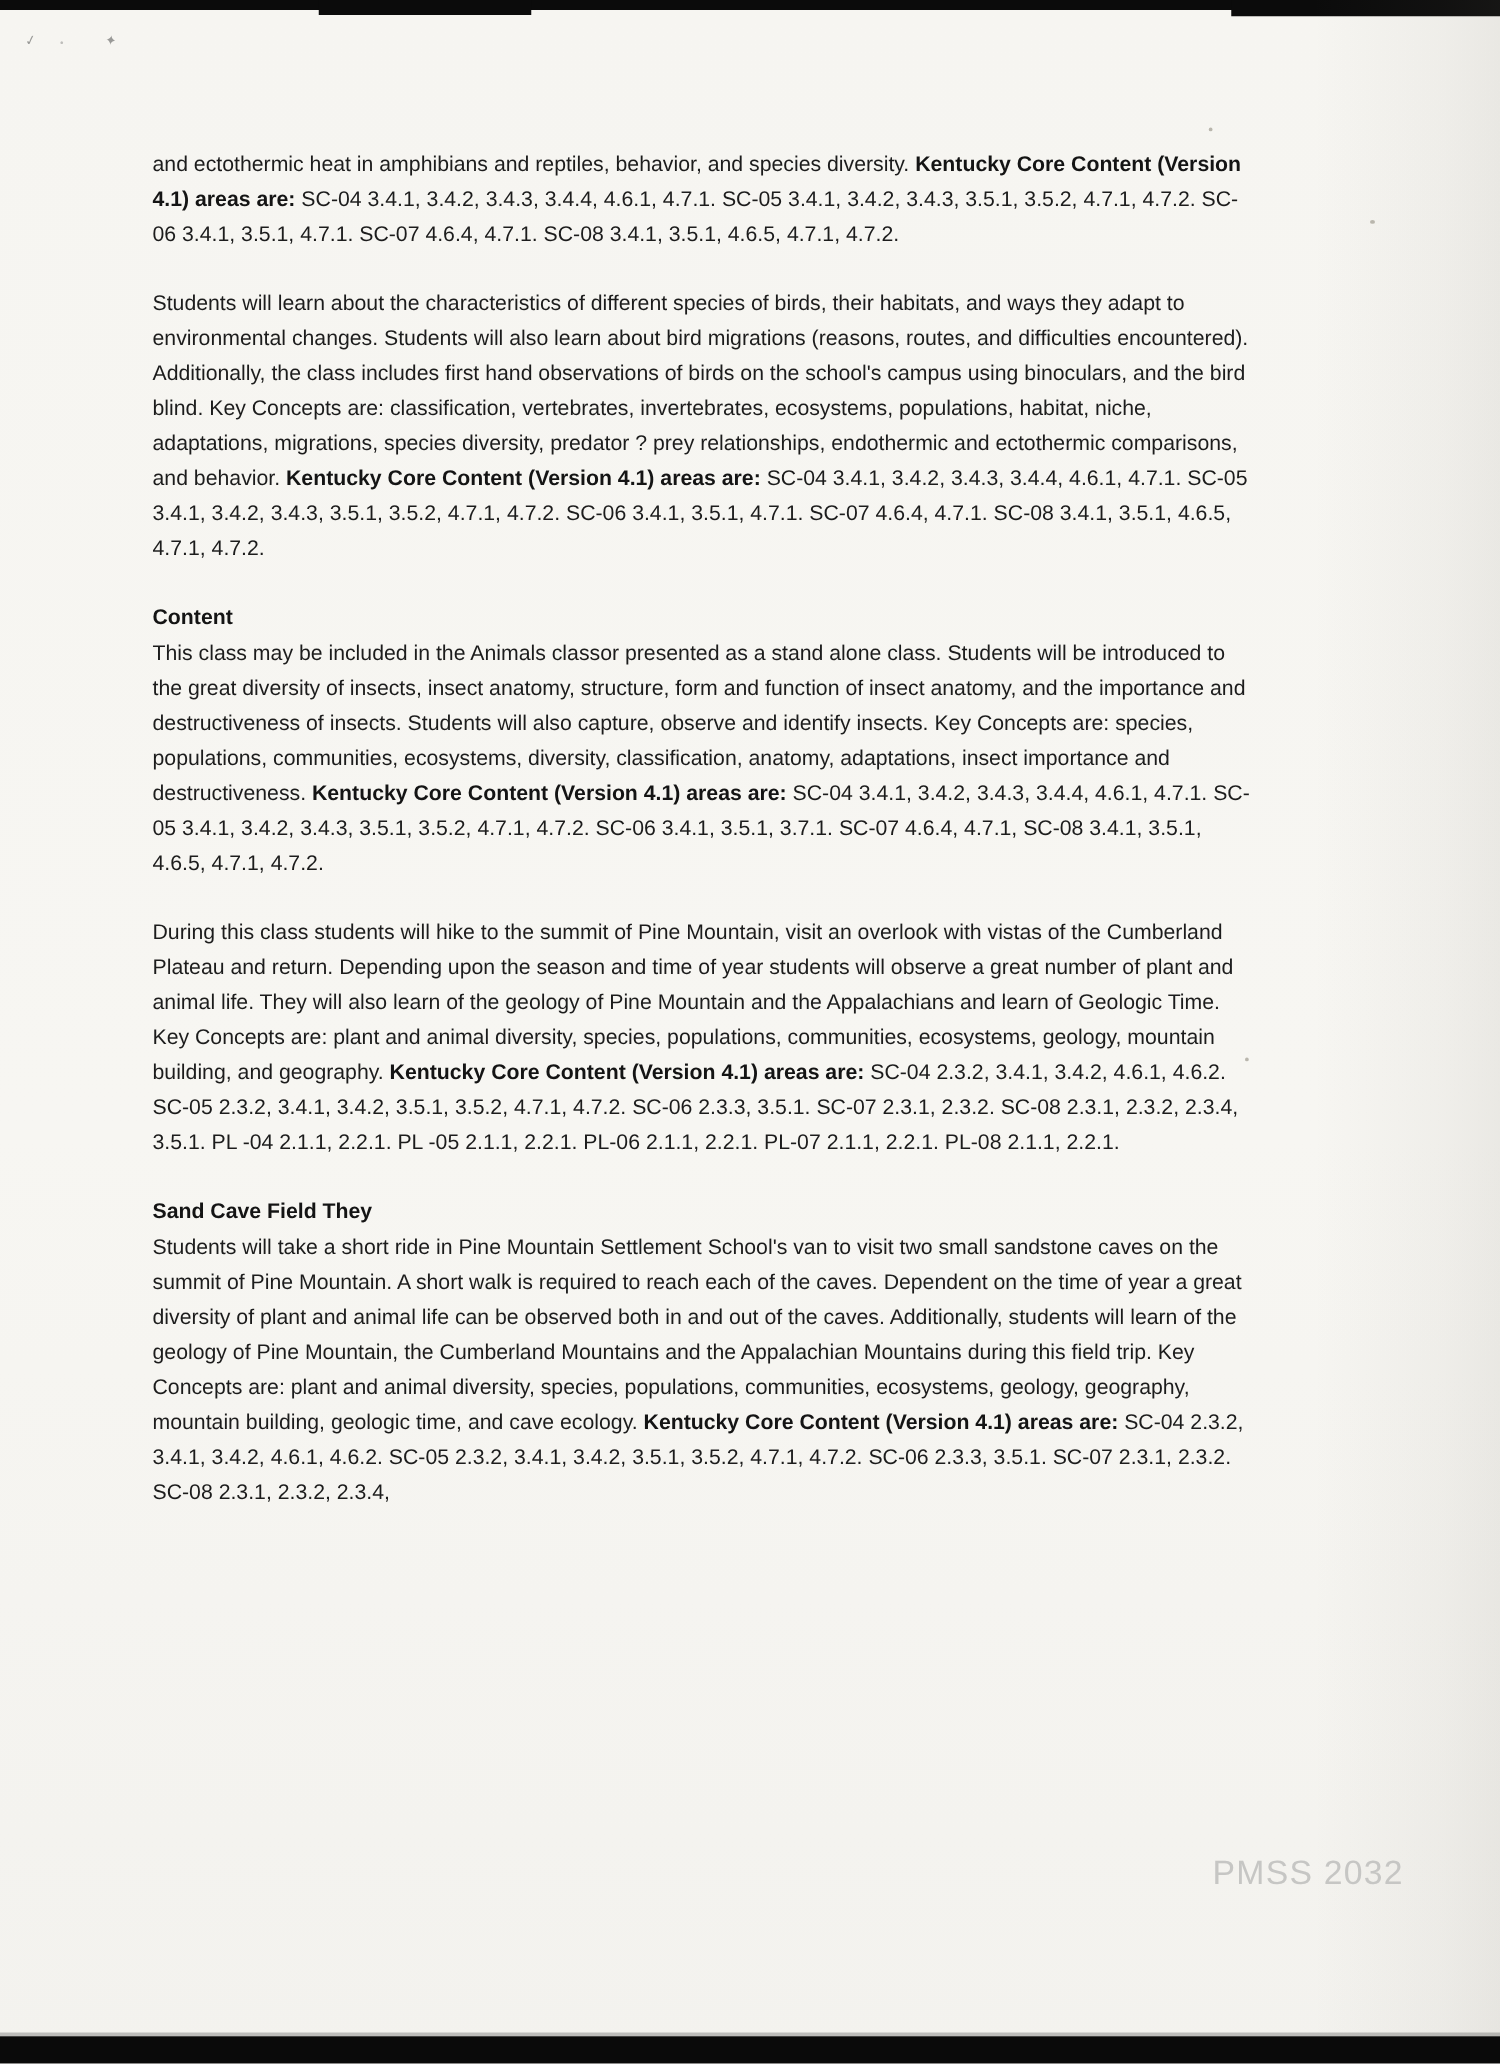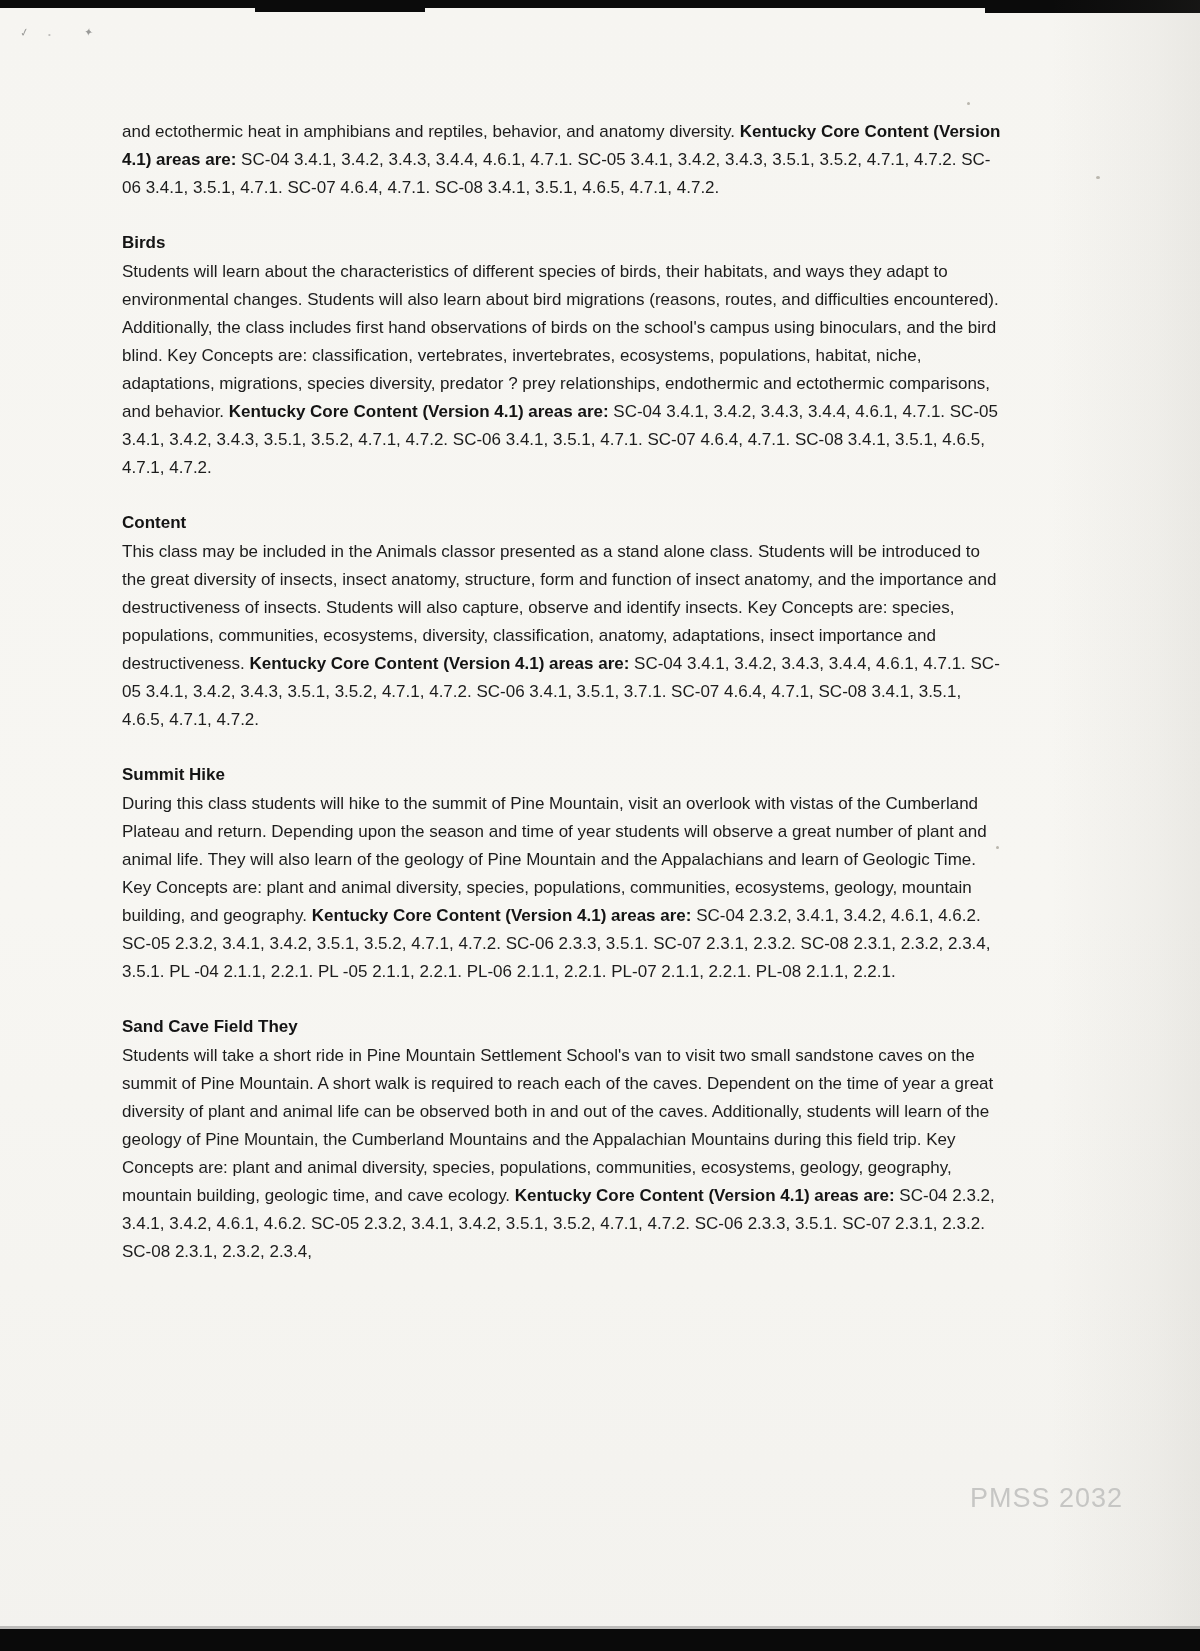--- a/index.html
+++ b/index.html
@@ -66,34 +66,32 @@
 
   <span class="pencil-mark mark-a">✓</span>
   <span class="pencil-mark mark-b">•</span>
   <span class="pencil-mark mark-c">✦</span>
   <span class="speck speck-1"></span>
   <span class="speck speck-2"></span>
   <span class="speck speck-3"></span>
 
   <article class="content">
 
-    <p class="para"><span>and ectothermic heat in amphibians and reptiles, behavior, and anatomy diversity. </span><strong class="b">Kentucky Core Content (Version 4.1) areas are:</strong><span> SC-04 3.4.1, 3.4.2, 3.4.3, 3.4.4, 4.6.1, 4.7.1. SC-05 3.4.1, 3.4.2, 3.4.3, 3.5.1, 3.5.2, 4.7.1, 4.7.2. SC-06 3.4.1, 3.5.1, 4.7.1. SC-07 4.6.4, 4.7.1. SC-08 3.4.1, 3.5.1, 4.6.5, 4.7.1, 4.7.2.</span></p>
+    <p class="para"><span>and ectothermic heat in amphibians and reptiles, behavior, and species diversity. </span><strong class="b">Kentucky Core Content (Version 4.1) areas are:</strong><span> SC-04 3.4.1, 3.4.2, 3.4.3, 3.4.4, 4.6.1, 4.7.1. SC-05 3.4.1, 3.4.2, 3.4.3, 3.5.1, 3.5.2, 4.7.1, 4.7.2. SC-06 3.4.1, 3.5.1, 4.7.1. SC-07 4.6.4, 4.7.1. SC-08 3.4.1, 3.5.1, 4.6.5, 4.7.1, 4.7.2.</span></p>
 
     <section class="sec">
-      <h2>Birds</h2>
       <p class="para"><span>Students will learn about the characteristics of different species of birds, their habitats, and ways they adapt to environmental changes. Students will also learn about bird migrations (reasons, routes, and difficulties encountered). Additionally, the class includes first hand observations of birds on the school's campus using binoculars, and the bird blind. Key Concepts are: classification, vertebrates, invertebrates, ecosystems, populations, habitat, niche, adaptations, migrations, species diversity, predator ? prey relationships, endothermic and ectothermic comparisons, and behavior. </span><strong class="b">Kentucky Core Content (Version 4.1) areas are:</strong><span> SC-04 3.4.1, 3.4.2, 3.4.3, 3.4.4, 4.6.1, 4.7.1. SC-05 3.4.1, 3.4.2, 3.4.3, 3.5.1, 3.5.2, 4.7.1, 4.7.2. SC-06 3.4.1, 3.5.1, 4.7.1. SC-07 4.6.4, 4.7.1. SC-08 3.4.1, 3.5.1, 4.6.5, 4.7.1, 4.7.2.</span></p>
     </section>
 
     <section class="sec">
       <h2>Content</h2>
       <p class="para"><span>This class may be included in the Animals classor presented as a stand alone class. Students will be introduced to the great diversity of insects, insect anatomy, structure, form and function of insect anatomy, and the importance and destructiveness of insects. Students will also capture, observe and identify insects. Key Concepts are: species, populations, communities, ecosystems, diversity, classification, anatomy, adaptations, insect importance and destructiveness. </span><strong class="b">Kentucky Core Content (Version 4.1) areas are:</strong><span> SC-04 3.4.1, 3.4.2, 3.4.3, 3.4.4, 4.6.1, 4.7.1. SC-05 3.4.1, 3.4.2, 3.4.3, 3.5.1, 3.5.2, 4.7.1, 4.7.2. SC-06 3.4.1, 3.5.1, 3.7.1. SC-07 4.6.4, 4.7.1, SC-08 3.4.1, 3.5.1, 4.6.5, 4.7.1, 4.7.2.</span></p>
     </section>
 
     <section class="sec">
-      <h2>Summit Hike</h2>
       <p class="para"><span>During this class students will hike to the summit of Pine Mountain, visit an overlook with vistas of the Cumberland Plateau and return. Depending upon the season and time of year students will observe a great number of plant and animal life. They will also learn of the geology of Pine Mountain and the Appalachians and learn of Geologic Time. Key Concepts are: plant and animal diversity, species, populations, communities, ecosystems, geology, mountain building, and geography. </span><strong class="b">Kentucky Core Content (Version 4.1) areas are:</strong><span> SC-04 2.3.2, 3.4.1, 3.4.2, 4.6.1, 4.6.2. SC-05 2.3.2, 3.4.1, 3.4.2, 3.5.1, 3.5.2, 4.7.1, 4.7.2. SC-06 2.3.3, 3.5.1. SC-07 2.3.1, 2.3.2. SC-08 2.3.1, 2.3.2, 2.3.4, 3.5.1. PL -04 2.1.1, 2.2.1. PL -05 2.1.1, 2.2.1. PL-06 2.1.1, 2.2.1. PL-07 2.1.1, 2.2.1. PL-08 2.1.1, 2.2.1.</span></p>
     </section>
 
     <section class="sec">
       <h2>Sand Cave Field They</h2>
       <p class="para"><span>Students will take a short ride in Pine Mountain Settlement School's van to visit two small sandstone caves on the summit of Pine Mountain. A short walk is required to reach each of the caves. Dependent on the time of year a great diversity of plant and animal life can be observed both in and out of the caves. Additionally, students will learn of the geology of Pine Mountain, the Cumberland Mountains and the Appalachian Mountains during this field trip. Key Concepts are: plant and animal diversity, species, populations, communities, ecosystems, geology, geography, mountain building, geologic time, and cave ecology. </span><strong class="b">Kentucky Core Content (Version 4.1) areas are:</strong><span> SC-04 2.3.2, 3.4.1, 3.4.2, 4.6.1, 4.6.2. SC-05 2.3.2, 3.4.1, 3.4.2, 3.5.1, 3.5.2, 4.7.1, 4.7.2. SC-06 2.3.3, 3.5.1. SC-07 2.3.1, 2.3.2. SC-08 2.3.1, 2.3.2, 2.3.4,</span></p>
     </section>
 
   </article>
 

